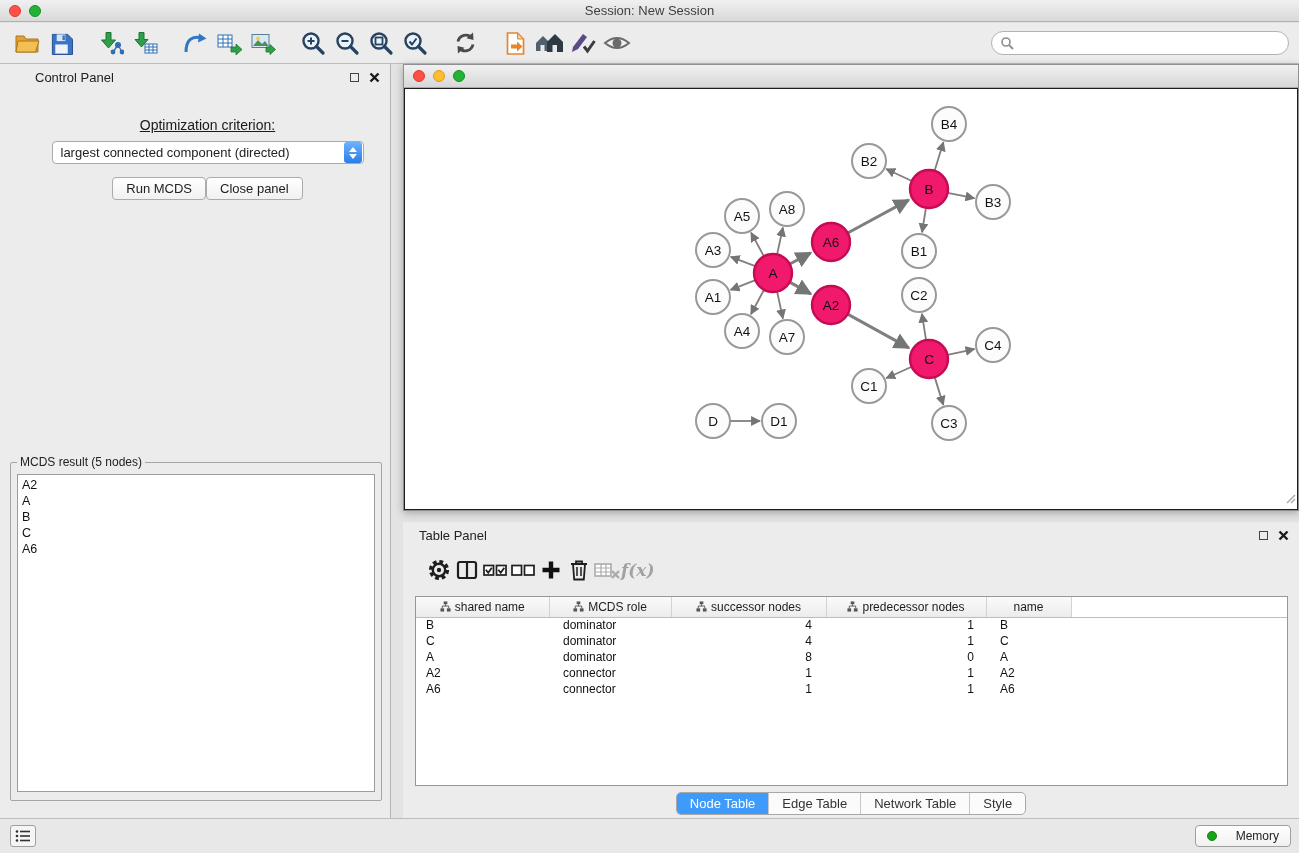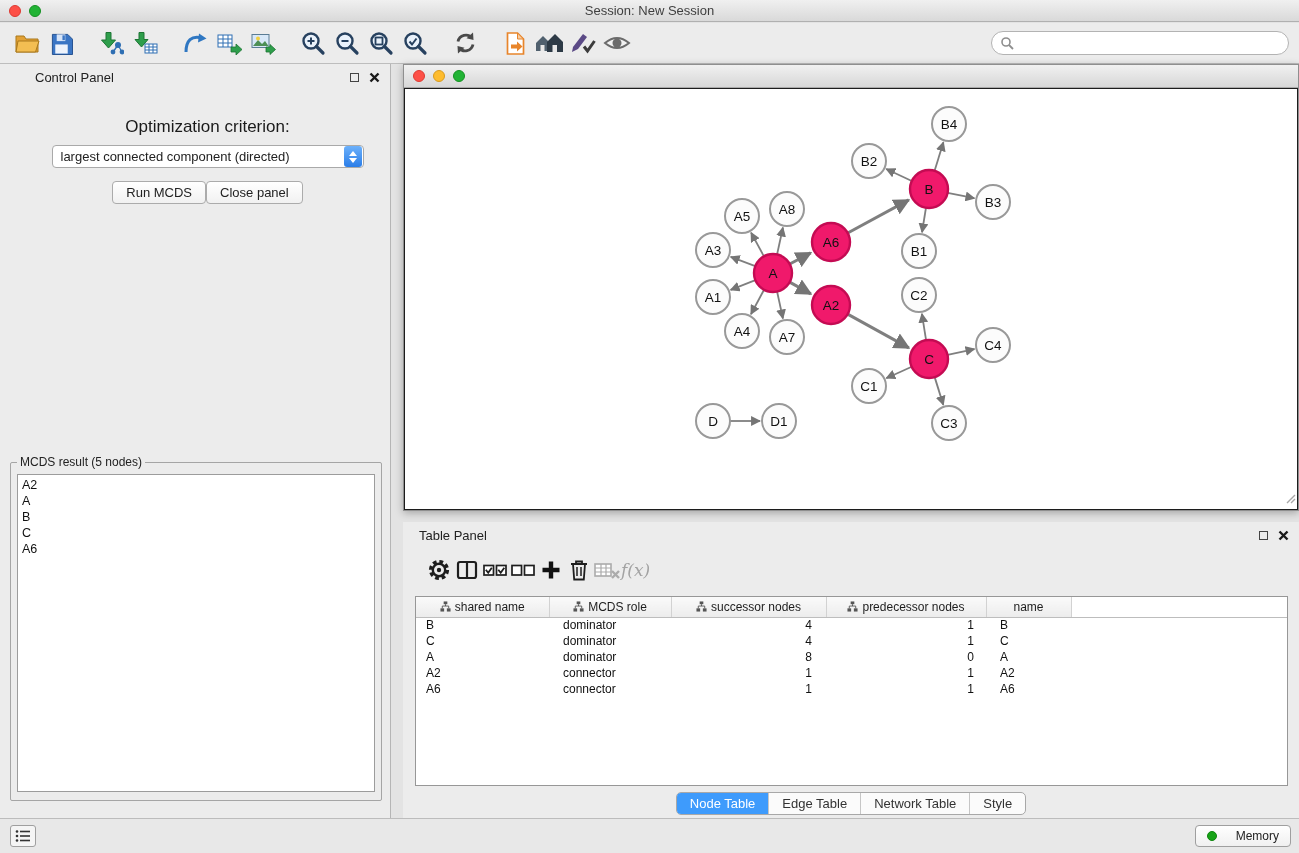--- a/index.html
+++ b/index.html
@@ -35,21 +35,21 @@
   .ph-icons { margin-left:auto; display:flex; gap:10px; align-items:center; }
   .float-box { width:9px; height:9px; border:1.5px solid #444; display:inline-block; }
   .xicon svg { display:block; }
 
   .seg-wrap { display:flex; justify-content:center; margin-top:6px; }
   .seg { display:inline-flex; border:1px solid #a8a8a8; border-radius:5px; overflow:hidden; background:#fbfbfb; }
   .seg > div { padding:3px 13px; font-size:13px; color:#333; border-left:1px solid #c6c6c6; cursor:default; }
   .seg > div:first-child { border-left:none; }
   .seg > div.active { background:#3e9bfc; color:#fff; }
 
-  .opt-label { text-align:center; font-size:17px; margin-top:27px; color:#1a1a1a; }
+  .opt-label { text-align:center; font-size:14px; margin-top:27px; color:#1a1a1a;text-decoration:underline; }
   .dropdown { position:relative; margin:8px auto 0; width:312px; height:23px; background:#fff;
     border:1px solid #a9a9a9; border-radius:4px; font-size:13px; display:flex; align-items:center; }
   .dropdown .dd-text { padding-left:8px; flex:1; white-space:nowrap; overflow:hidden; }
   .dd-stepper { width:18px; height:21px; margin-right:1px; border-radius:3px;
     background:linear-gradient(#6cb1fb,#2a7de8); display:flex; flex-direction:column; align-items:center; justify-content:center; gap:2px; }
   .dd-up { width:0; height:0; border-left:4px solid transparent; border-right:4px solid transparent; border-bottom:5px solid #fff; }
   .dd-down { width:0; height:0; border-left:4px solid transparent; border-right:4px solid transparent; border-top:5px solid #fff; }
 
   .btn-row { display:flex; justify-content:center; margin-top:13px; }
   .mac-btn { font-size:13px; color:#222; background:linear-gradient(#ffffff,#f1f1f1);
@@ -67,21 +67,21 @@
     background:#fff; border:1px solid #8f8f8f; box-shadow:0 2px 8px rgba(0,0,0,.28); }
   .nw-titlebar { height:23px; background:linear-gradient(#f1f1f1,#d7d7d7); border-bottom:1px solid #a9a9a9;
     display:flex; align-items:center; position:relative; }
   .nw-titlebar .title { position:absolute; left:16px; right:0; text-align:center; font-size:17px; color:#3a3a3a;margin-top:41px; }
   .nw-content { position:relative; width:100%; height:422px; border:1px solid #1c1c1c; background:#fff; }
   .node-label { font-family:"Liberation Sans",sans-serif; font-size:13.5px; fill:#121212; }
   .nw-grip { position:absolute; right:1px; bottom:1px; }
 
   
   .table-panel { position:absolute; left:403px; top:522px; width:896px; height:296px; background:#ececec; }
-  .tp-toolbar { display:flex; align-items:flex-end; padding:8px 0 6px 22px; height:42px; }
+  .tp-toolbar { display:flex; align-items:flex-end; padding:8px 0 6px 22px; height:42px;font-weight:bold; }
   .tp-toolbar .tbtn { width:28px; height:28px; }
   .fx { font-family:"DejaVu Serif",serif; font-style:italic; font-size:17px; color:#a2a2a2; }
   .table-box { position:absolute; left:12px; top:74px; width:873px; height:190px; background:#fff; border:1px solid #979797; overflow:hidden; }
   table.nodetable { border-collapse:collapse; width:100%; table-layout:fixed; }
   table.nodetable th { height:20px; background:linear-gradient(#fafafa,#ececec); border-right:1px solid #d2d2d2; border-bottom:1px solid #bdbdbd;
     font-size:12px; font-weight:normal; color:#1d1d1d; text-align:center; white-space:nowrap; overflow:hidden; }
   table.nodetable th.filler { background:transparent; border-right:none; }
   table.nodetable th .thimg { vertical-align:-1px; margin-right:4px; }
   table.nodetable td { height:16px; font-size:12px; color:#111; white-space:nowrap; overflow:hidden; }
   table.nodetable td:nth-child(1){ padding-left:10px; }

